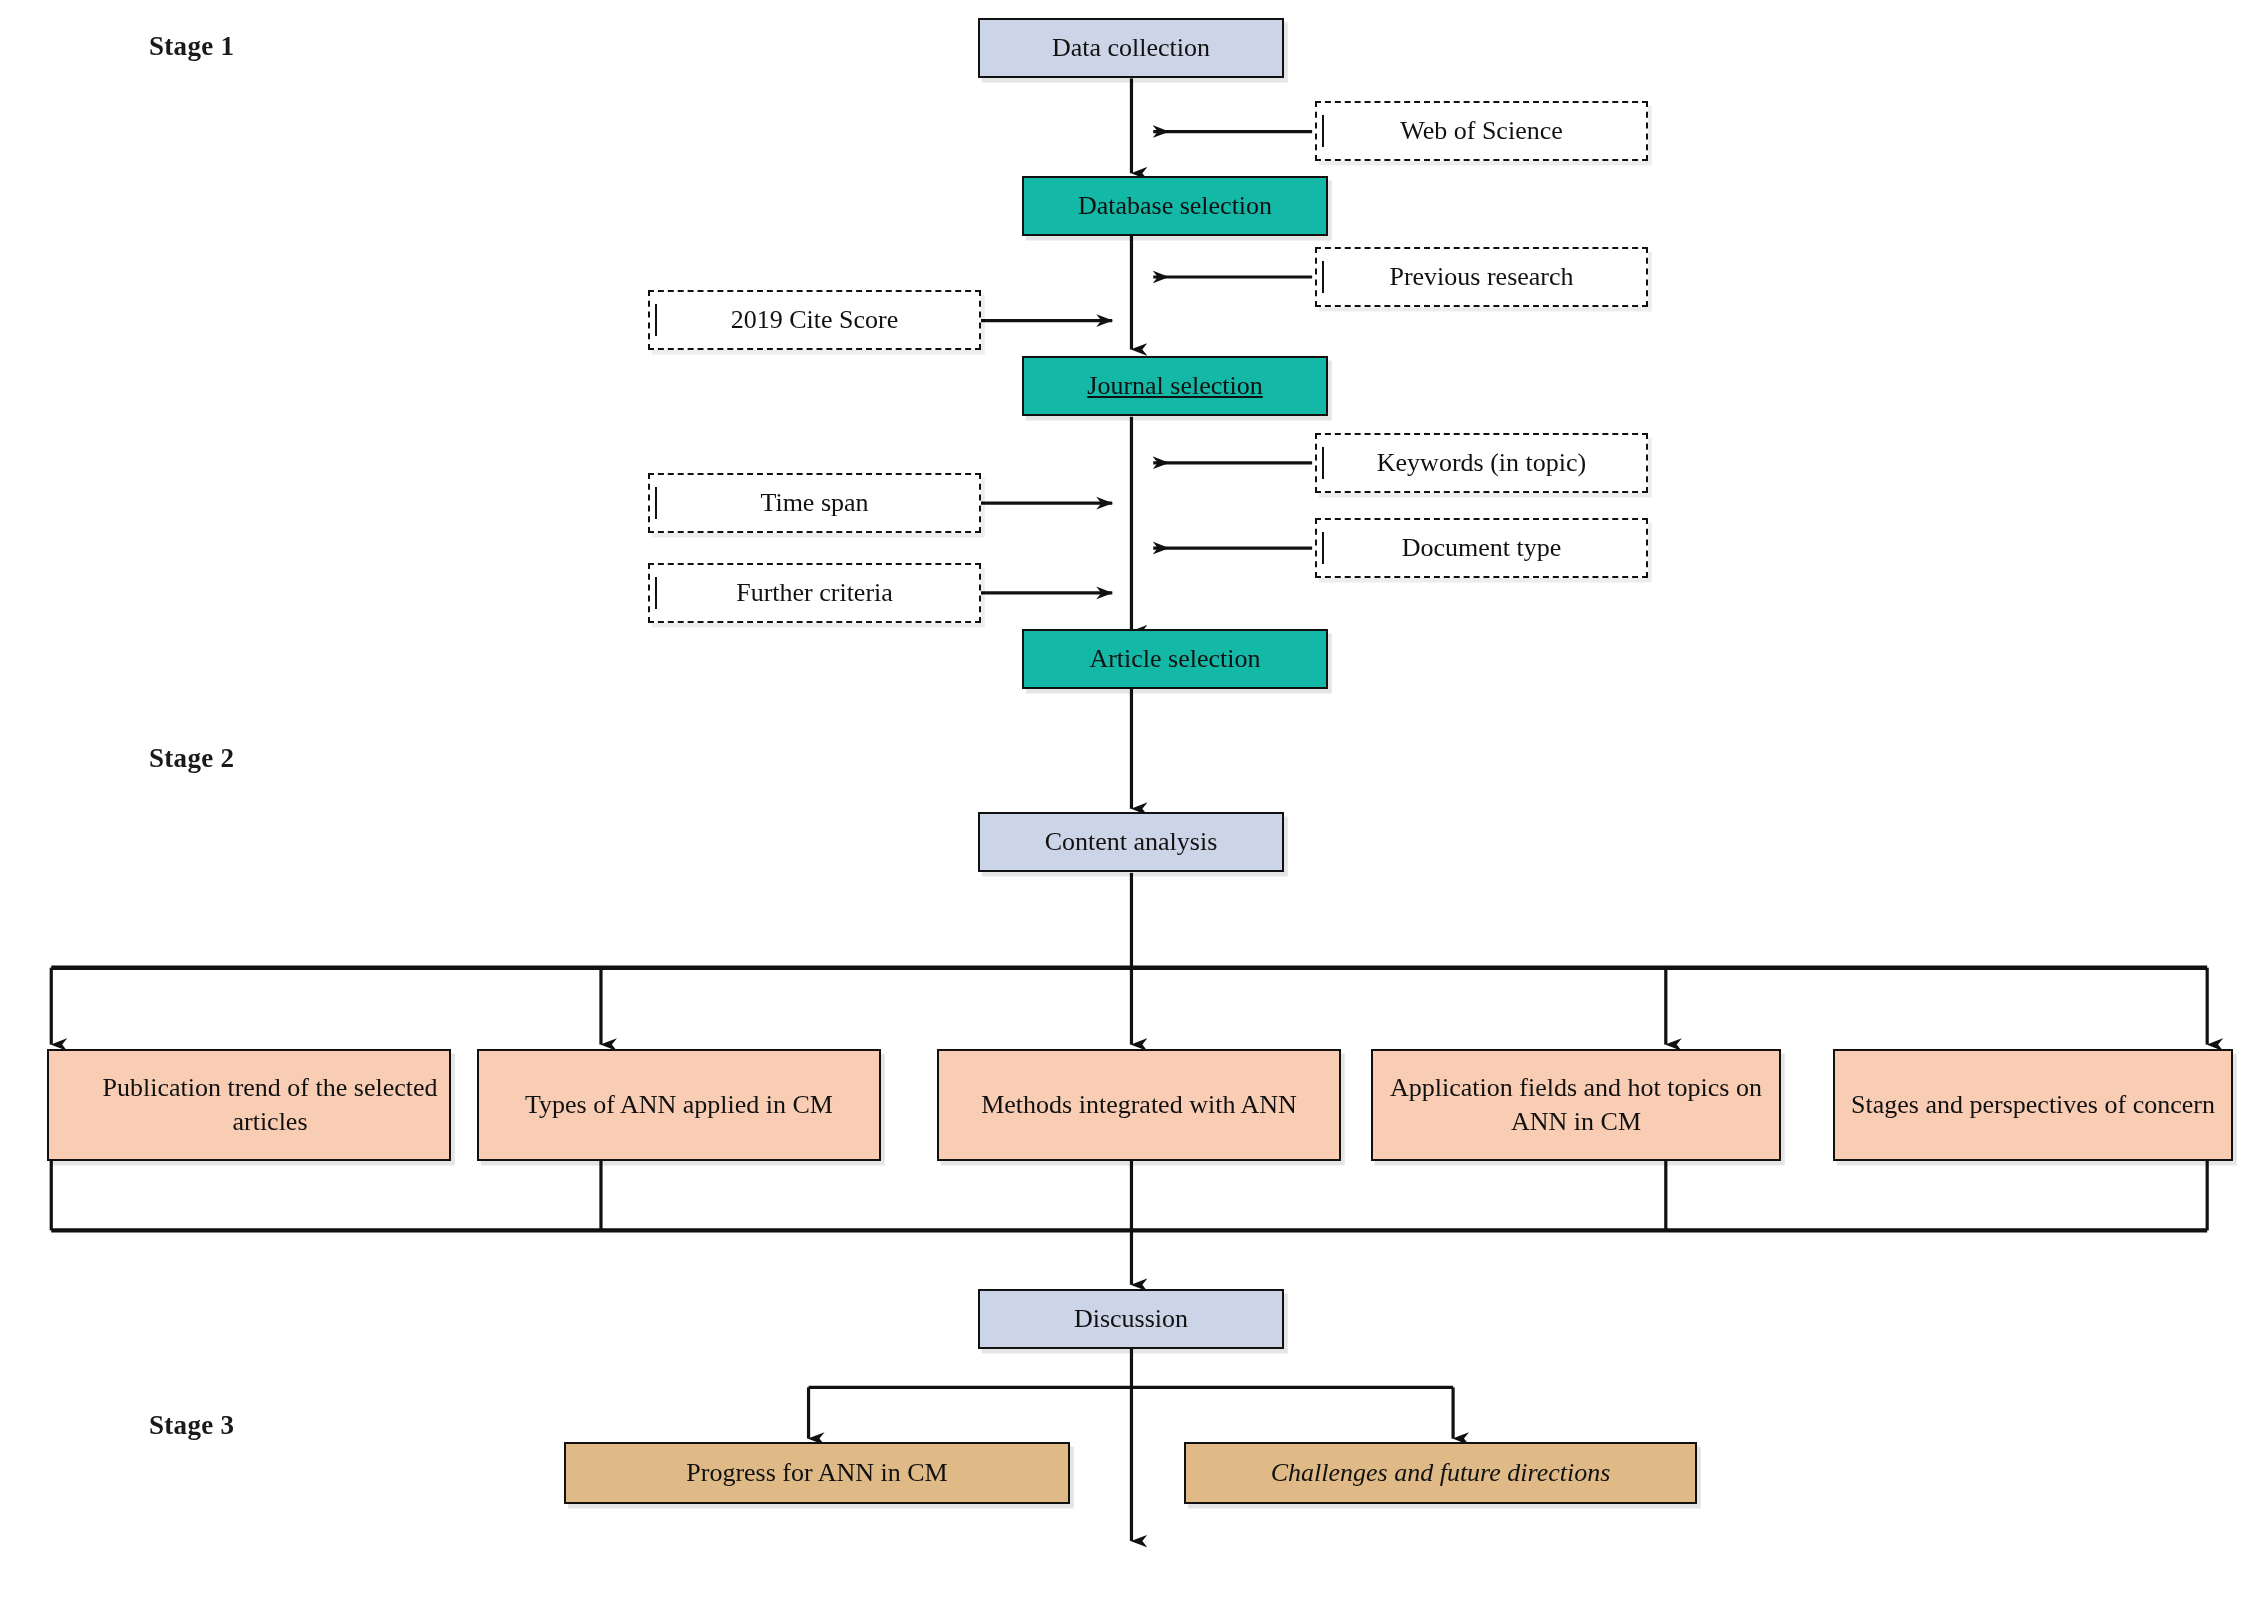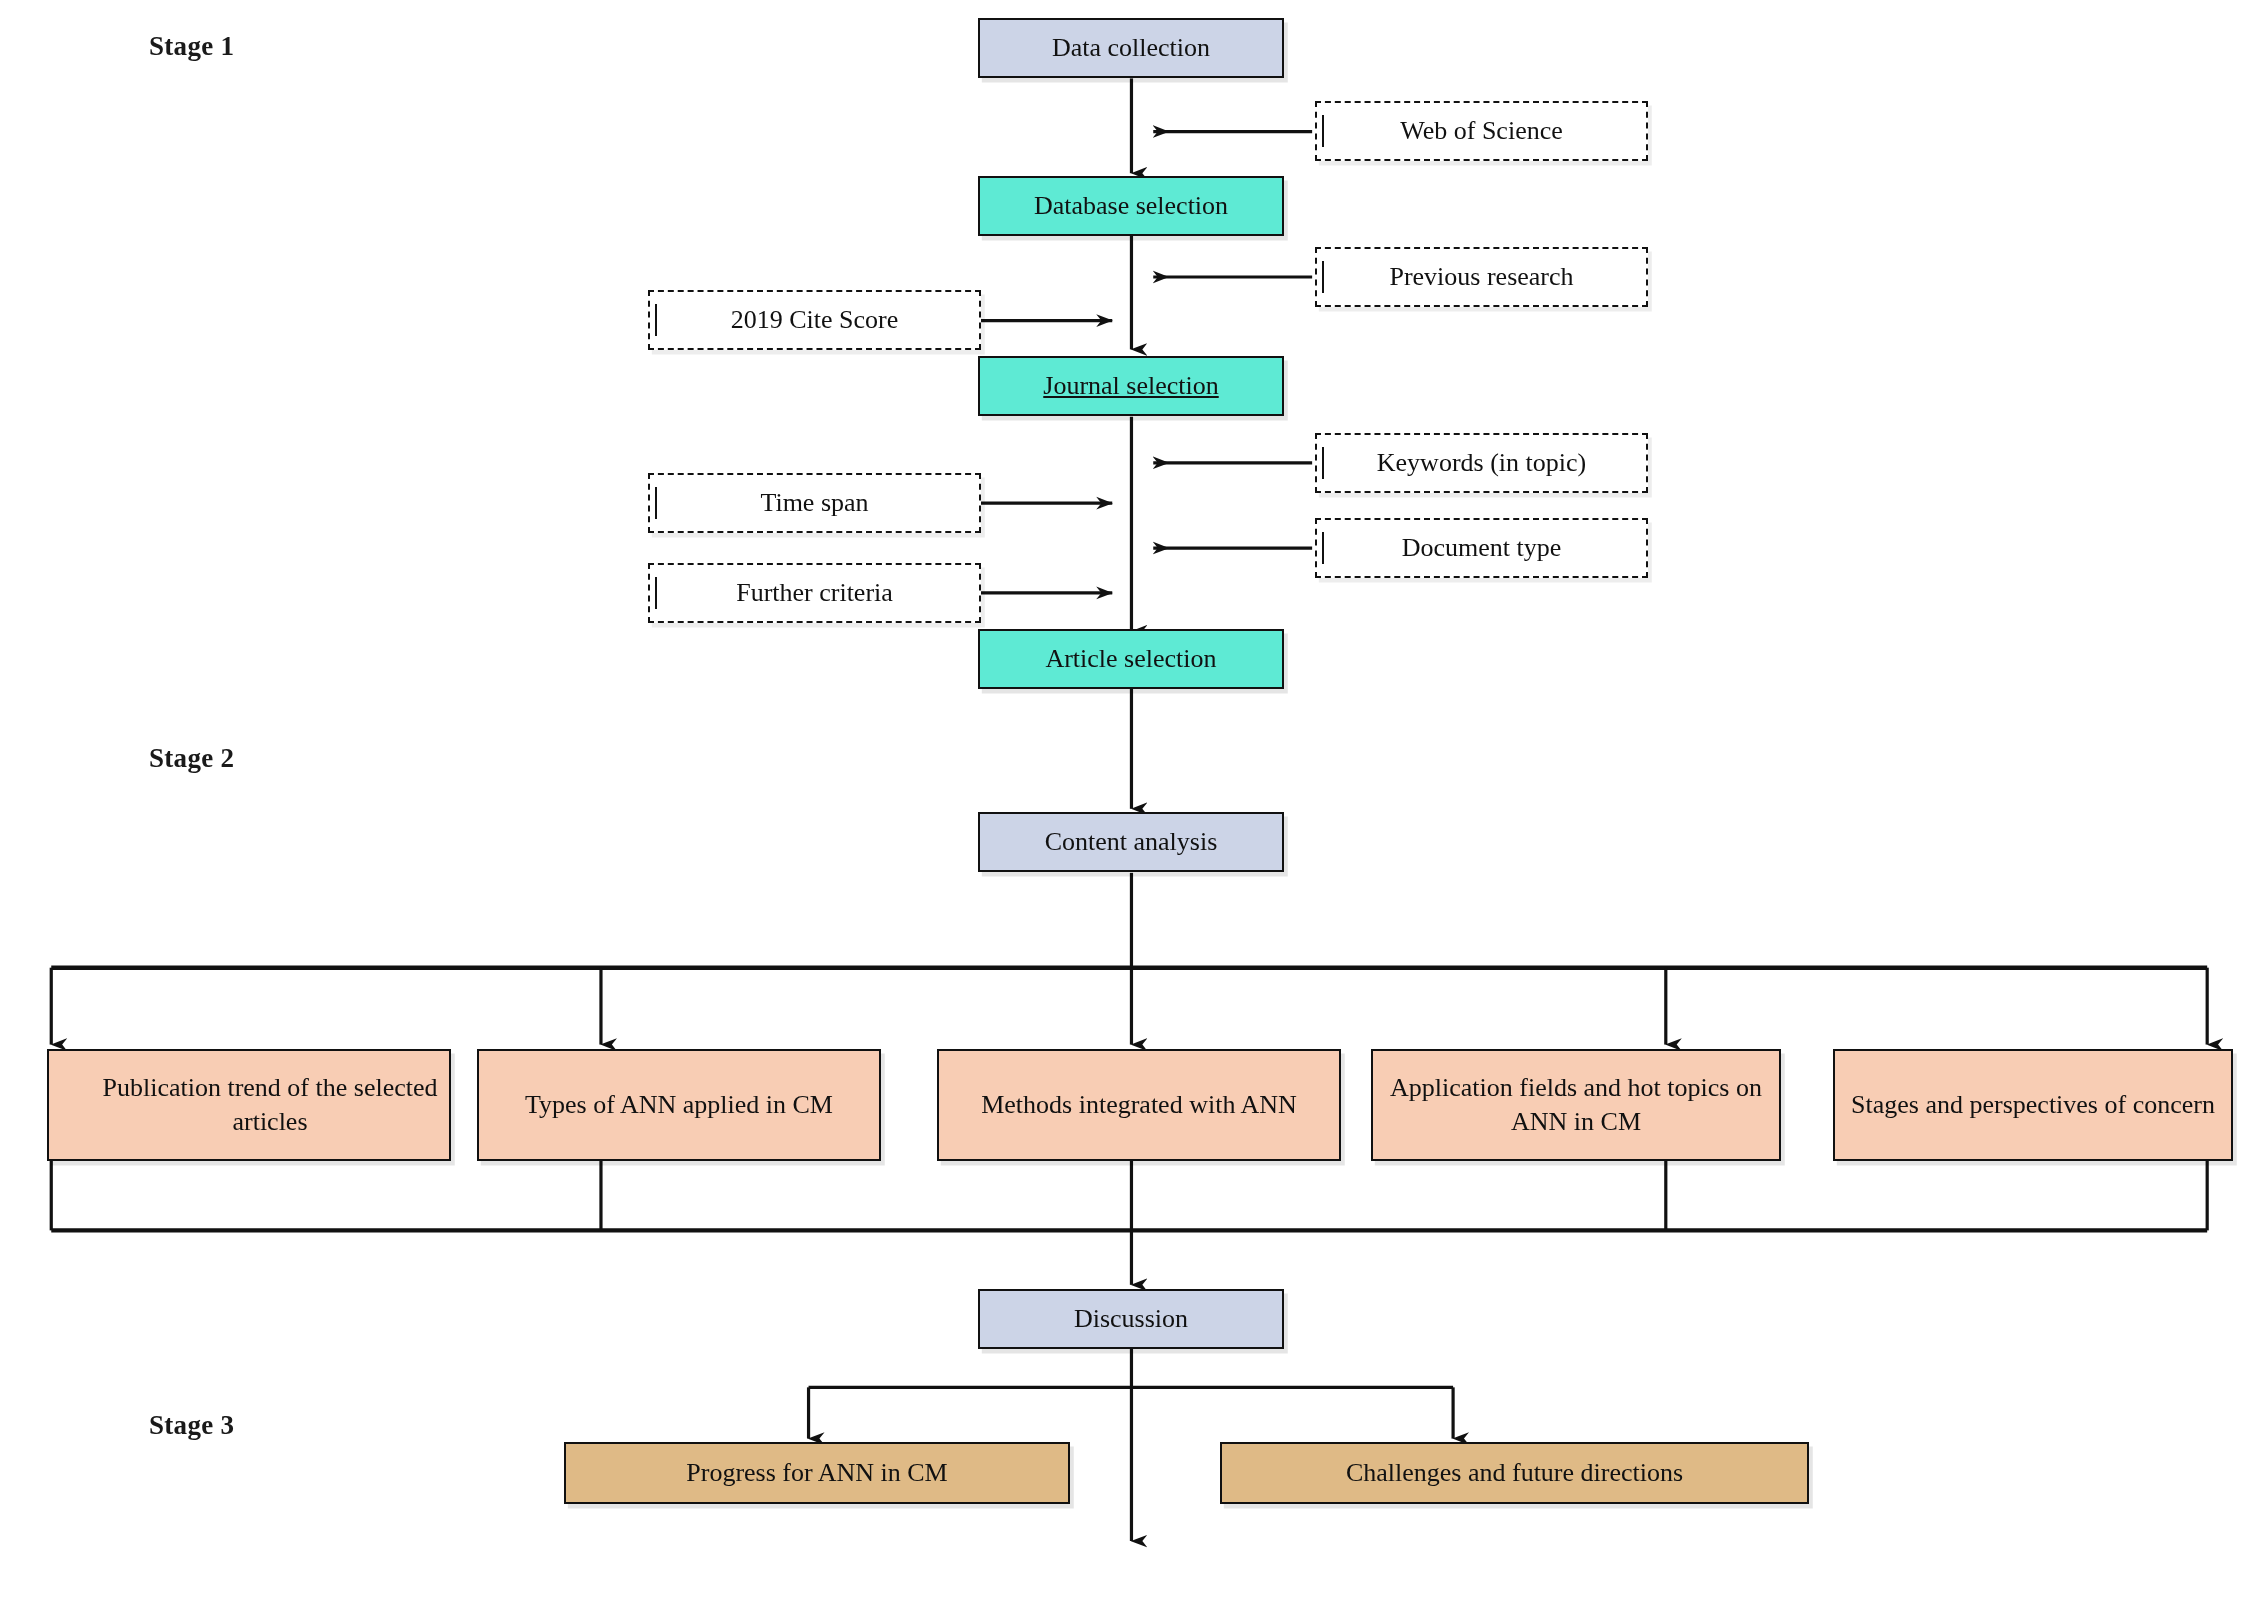--- a/index.html
+++ b/index.html
@@ -23,21 +23,21 @@
     color:#111111;
     line-height:1.32;
     font-size:26px;
     border:2.6px solid #111111;
     box-shadow:3.8px 4.5px 0 rgba(0,0,0,0.10);
     z-index:5;
   }
   .node span{display:block;padding:0 6.4px;}
 
   .blue  { background:#ccd4e7; }
-  .green { background:#5eead4; }
+  .green { background:#14b8a6;margin-left:44px; }
   .peach { background:#f8cdb4; }
   .tan   { background:#dfba86;justify-content:center; }
 
   .dashed{
     position:absolute;
     box-sizing:border-box;
     display:flex;
     align-items:center;
     justify-content:center;
     text-align:center;
@@ -215,18 +215,18 @@
   </div>
 
   <div class="node peach" style="left:1833px; top:1049px; width:400px; height:112px;">
     <span>Stages and perspectives of concern</span>
   </div>
 
   <div class="node tan" style="left:564px; top:1442px; width:506px; height:62px;">
     <span>Progress for ANN  in CM</span>
   </div>
 
-  <div class="node tan" style="left:1220px; top:1442px; width:589px; height:62px;">
+  <div class="node tan" style="left:1184px; top:1442px; width:513px; height:62px;font-style:italic;">
     <span>Challenges and future directions</span>
   </div>
 
 </div>
 
 
 </body></html>

